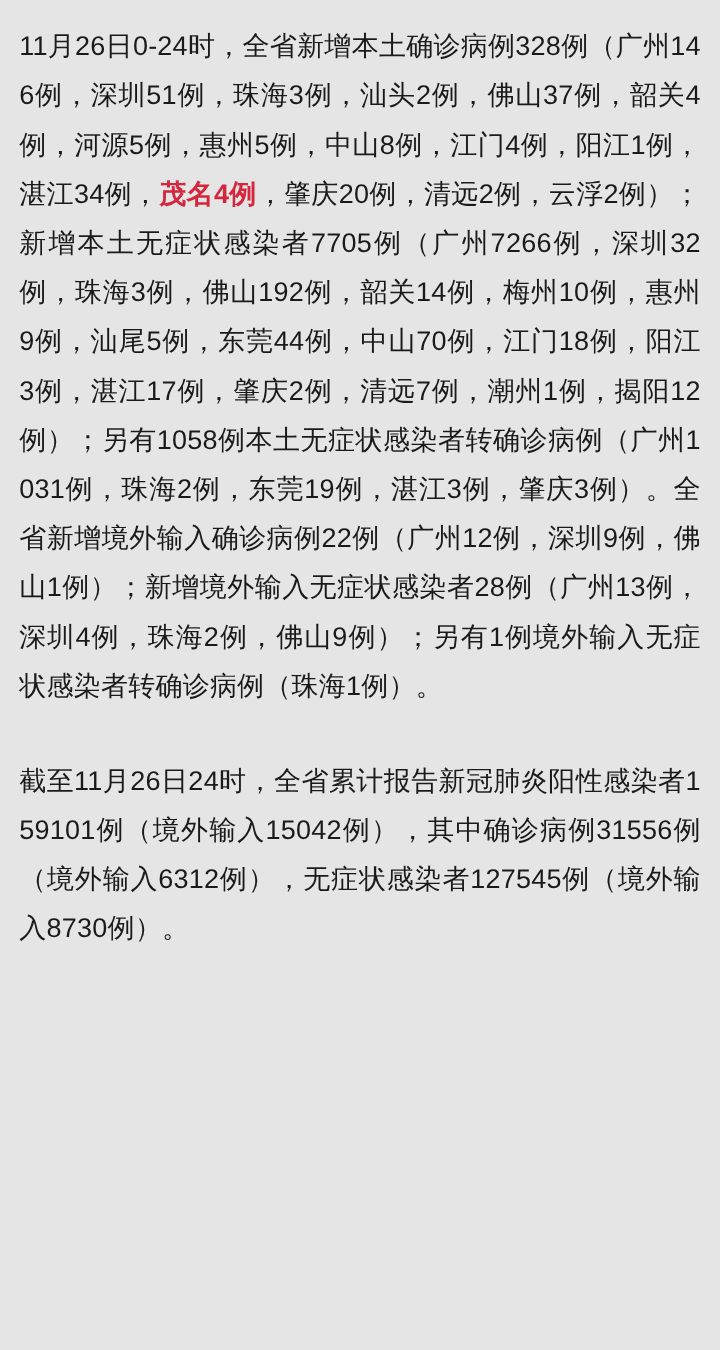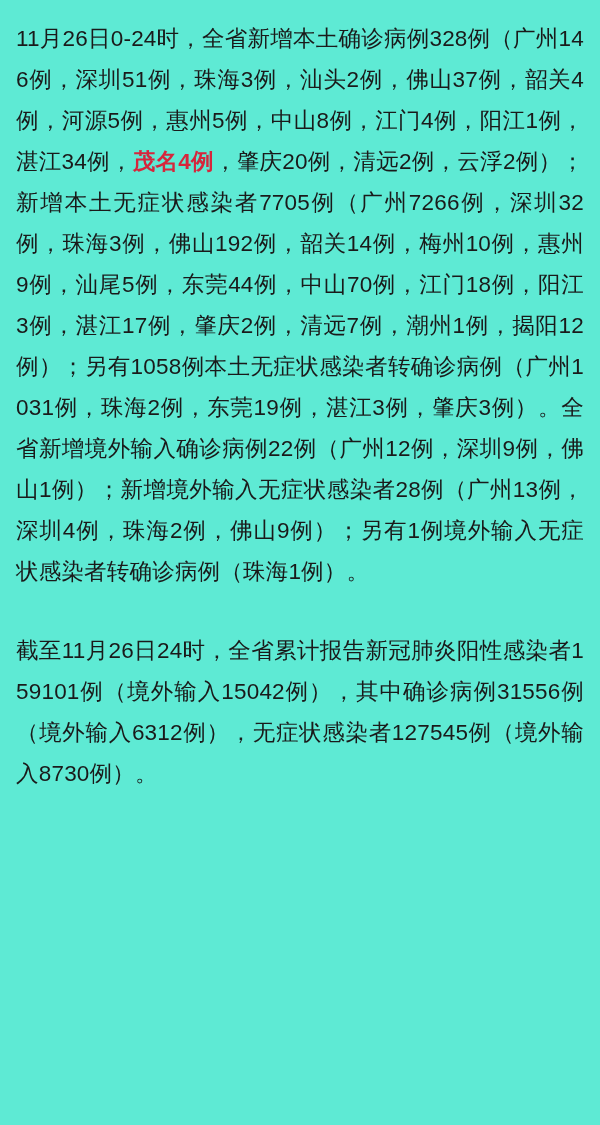--- a/index.html
+++ b/index.html
@@ -12,21 +12,21 @@
     height: 1125px;
     font-family: "Liberation Sans", "DejaVu Sans", sans-serif;
     color: #1a1a1a;
     overflow: hidden;
   }
   .page {
     width: 600px;
     height: 1125px;
     box-sizing: border-box;
     padding: 18px 16px 0 16px;
-    background: #5eead4;
+    background: #e5e5e5;
   }
   .para {
     font-size: 22.5px;
     line-height: 41px;
     letter-spacing: 0.2px;
     text-align: justify;
     text-justify: inter-character;
     margin: 0 0 38px 0;
     color: #1a1a1a;
     word-break: break-all;

